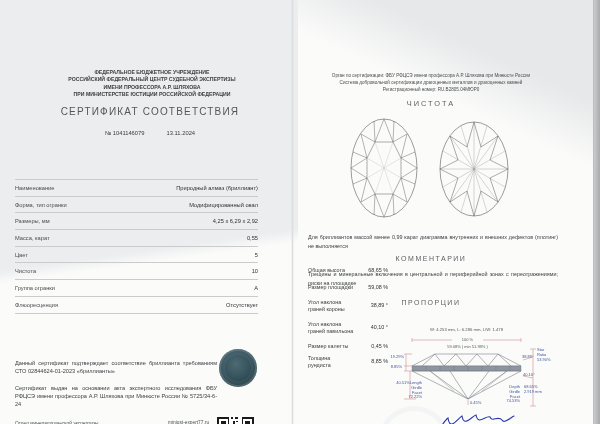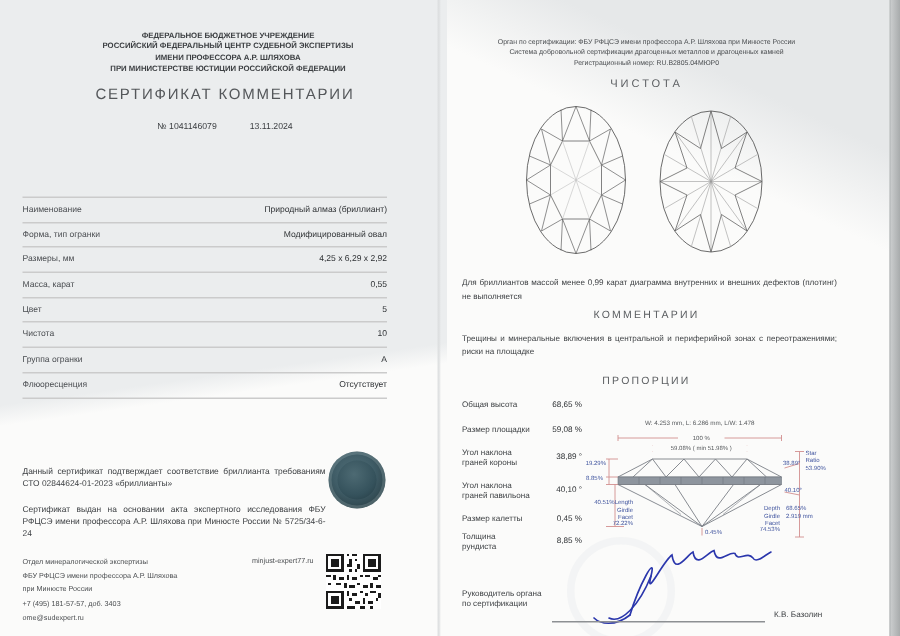--- a/index.html
+++ b/index.html
@@ -7,21 +7,21 @@
           font-family:"Liberation Sans",sans-serif;color:#3c3f42;}
   .paper{position:absolute;left:0;top:0;width:593px;height:424px;background:#fbfbfa;}
   .shade-left{position:absolute;left:0;top:0;width:298px;height:424px;
 std:none;background:linear-gradient(172deg,#ebedee 0%,#ebedee 58%,#fbfbfa 61%);}
   .shade-right{position:absolute;left:298px;top:0;width:295px;height:424px;
     background:linear-gradient(205deg,#e6e8e9 0%,#e6e8e9 18%,rgba(251,251,250,0) 30%);}
   .fold{position:absolute;left:291px;top:0;width:3px;height:424px;
     background:linear-gradient(90deg,rgba(180,183,184,0) 0%,#dcdedf 50%,rgba(251,251,250,0) 100%);}
   .edge{position:absolute;left:593px;top:0;width:7px;height:424px;
     background:linear-gradient(90deg,#c9cbcc,#a3a6a7);border-left:1px solid #bcbfc0;}
-  .abs{position:absolute;}
+  .abs{position:absolute;margin-top:48px;}
   .ctr{text-align:center;}
   .pre{white-space:pre-line;}
   
   .org{left:18px;top:21px;width:268px;font-size:5.2px;line-height:7.4px;font-weight:bold;color:#3d4043;}
   .cert-title{left:0;top:58px;width:300px;font-size:10px;letter-spacing:1.2px;color:#54575a;}
   .numrow{left:0;top:82px;width:300px;display:flex;justify-content:center;gap:22px;font-size:5.8px;color:#3a3d40;}
   .dtable{left:15px;top:131px;width:243px;}
   .drow{height:15.7px;display:flex;justify-content:space-between;align-items:center;
         border-top:1px solid #cbcbcb;font-size:5.7px;}
   .drow:last-child{border-bottom:1px solid #cbcbcb;}
@@ -60,21 +60,21 @@
   <div class="fold"></div>
   <div class="edge"></div>
 
   <div class="abs org ctr">
     <div>ФЕДЕРАЛЬНОЕ БЮДЖЕТНОЕ УЧРЕЖДЕНИЕ</div>
     <div>РОССИЙСКИЙ ФЕДЕРАЛЬНЫЙ ЦЕНТР СУДЕБНОЙ ЭКСПЕРТИЗЫ</div>
     <div>ИМЕНИ ПРОФЕССОРА А.Р. ШЛЯХОВА</div>
     <div>ПРИ МИНИСТЕРСТВЕ ЮСТИЦИИ РОССИЙСКОЙ ФЕДЕРАЦИИ</div>
   </div>
 
-  <div class="abs cert-title ctr">СЕРТИФИКАТ КОММЕНТАРИИ</div>
+  <div class="abs cert-title ctr">СЕРТИФИКАТ СООТВЕТСТВИЯ</div>
 
   <div class="abs numrow">
     <span>№ 1041146079</span>
     <span>13.11.2024</span>
   </div>
 
   <div class="abs dtable">
     <div class="drow">
       <span class="lab">Наименование</span>
       <span class="val">Природный алмаз (бриллиант)</span>

